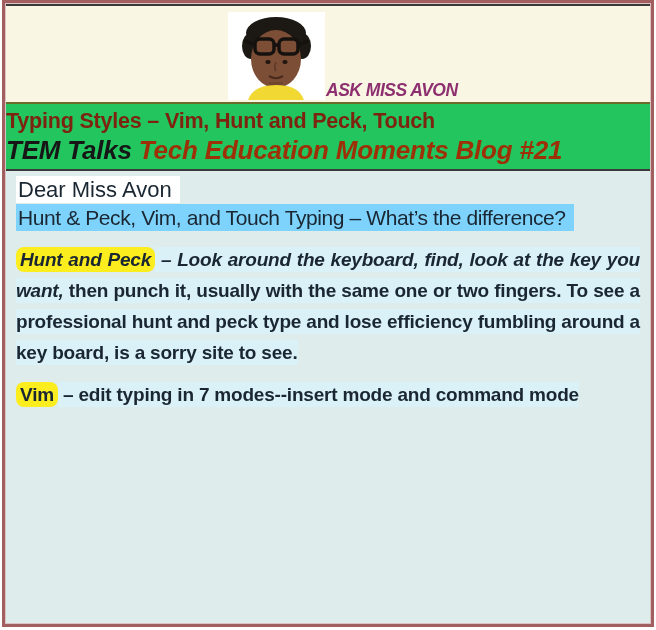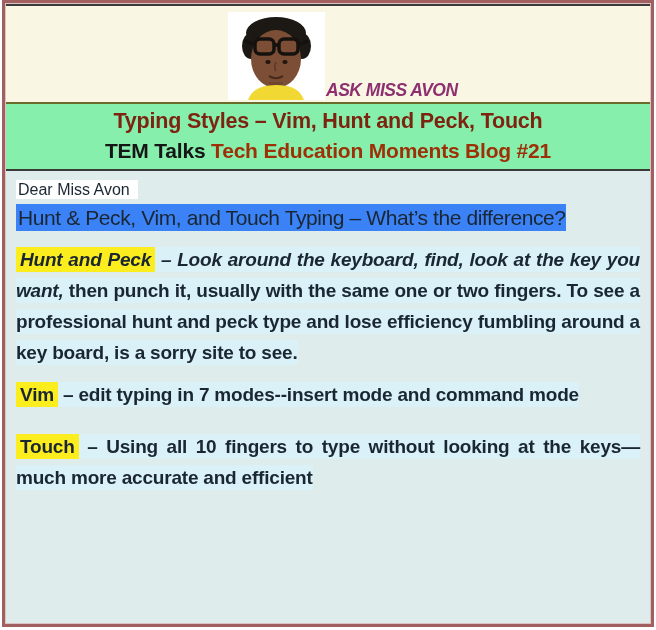--- a/index.html
+++ b/index.html
@@ -21,53 +21,53 @@
     position:relative; flex:0 0 auto;
   }
   .portrait { position:absolute; left:222px; top:6px; width:97px; height:88px; }
   .caption {
     position:absolute; left:320px; top:74px;
     font-style:italic; font-weight:bold; font-size:17.5px;
     letter-spacing:-0.5px; color:#8e3070; white-space:nowrap;
   }
   
   .banner {
-    flex:0 0 auto; background:#86efac;
+    flex:0 0 auto; background:#22c55e;
     border-top:2px solid #6b6b2a; border-bottom:2px solid #3a3a3a;
-    text-align:center; padding:3px 0 4px;
+    text-align:left; padding:3px 0 4px;
   }
   .banner-title {
     font-size:21.5px; font-weight:bold; color:#7d2410;
     line-height:29px; letter-spacing:-0.2px; white-space:nowrap;
   }
   .banner-subtitle {
-    font-size:21px; font-weight:bold; line-height:29px;
-    letter-spacing:-0.2px; white-space:nowrap;
+    font-size:26px; font-weight:bold; line-height:29px;
+    letter-spacing:-0.2px; white-space:nowrap;font-style:italic;
   }
   .banner-subtitle .prefix { color:#161616; }
   .banner-subtitle .rest   { color:#9e3008; }
   
   .bodyarea {
     flex:1 1 auto; background:#dfecec; color:#1a2631;
     padding:6px 10px 0 10px;
   }
-  .salutation { font-size:16px; line-height:25px; }
+  .salutation { font-size:22px; line-height:25px; }
   .salutation .wstrip { background:#ffffff; padding:1px 8px 1px 2px; }
   .question { font-size:21px; line-height:31px; letter-spacing:-0.4px; }
-  .question .wstrip { background:#3b82f6; padding:2px 0 2px 2px; }
+  .question .wstrip { background:#7dd3fc; padding:2px 8px 2px 2px; }
   .para {
     margin:11px 0 0 0; font-size:19px; font-weight:bold;
     line-height:31px; letter-spacing:-0.2px;
     text-align:justify; color:#1a2631;
   }
   .para .hl {
     background:#d9f1f7; padding:2px 0;
     -webkit-box-decoration-break:clone; box-decoration-break:clone;
   }
-  .para .kw { background:#fced1e; padding:2px 4px; }
+  .para .kw { background:#fced1e; padding:2px 4px;border-radius:8px; }
   .ital { font-style:italic; }
   .para-touch { margin-top:21px; }
 </style>
 </head>
 <body>
 
 <div class="page">
   <div class="box">
     <div class="inner">
 
@@ -105,18 +105,17 @@
       <div class="bodyarea">
 
         <div class="salutation"><span class="wstrip">Dear Miss Avon</span></div>
 
         <div class="question"><span class="wstrip">Hunt &amp; Peck, Vim, and Touch Typing – What’s the difference?</span></div>
 
         <p class="para"><span class="kw ital">Hunt and Peck</span><span class="hl ital"> – Look around the keyboard, find, look at the key you want,</span><span class="hl"> then punch it, usually with the same one or two fingers. To see a professional hunt and peck type and lose efficiency fumbling around a key board, is a sorry site to see.</span></p>
 
         <p class="para"><span class="kw">Vim</span><span class="hl"> – edit typing in 7 modes--insert mode and command mode</span><br></p>
 
-        <p class="para para-touch"><span class="kw">Touch</span><span class="hl"> – Using all 10 fingers to type without looking at the keys—much more accurate and efficient</span></p>
 
       </div>
     </div>
   </div>
 </div>
 
 </body></html>

